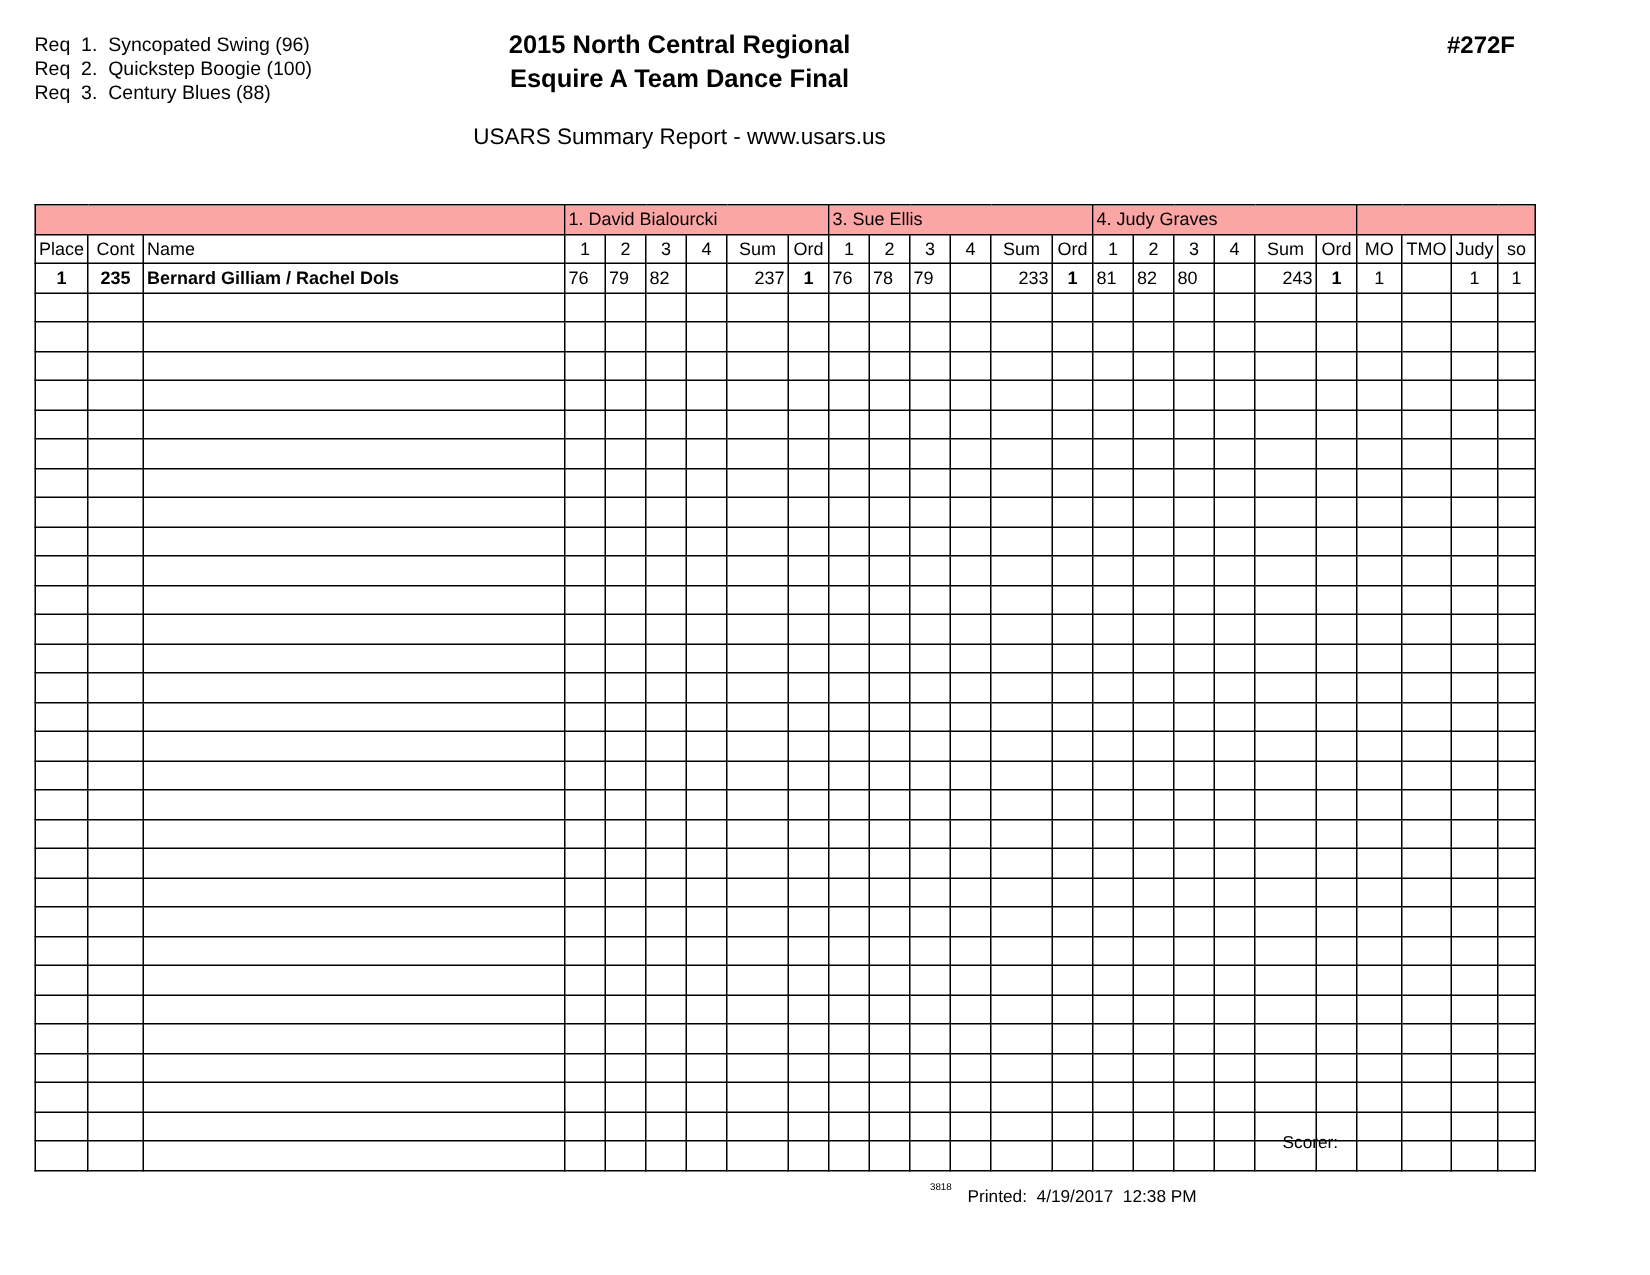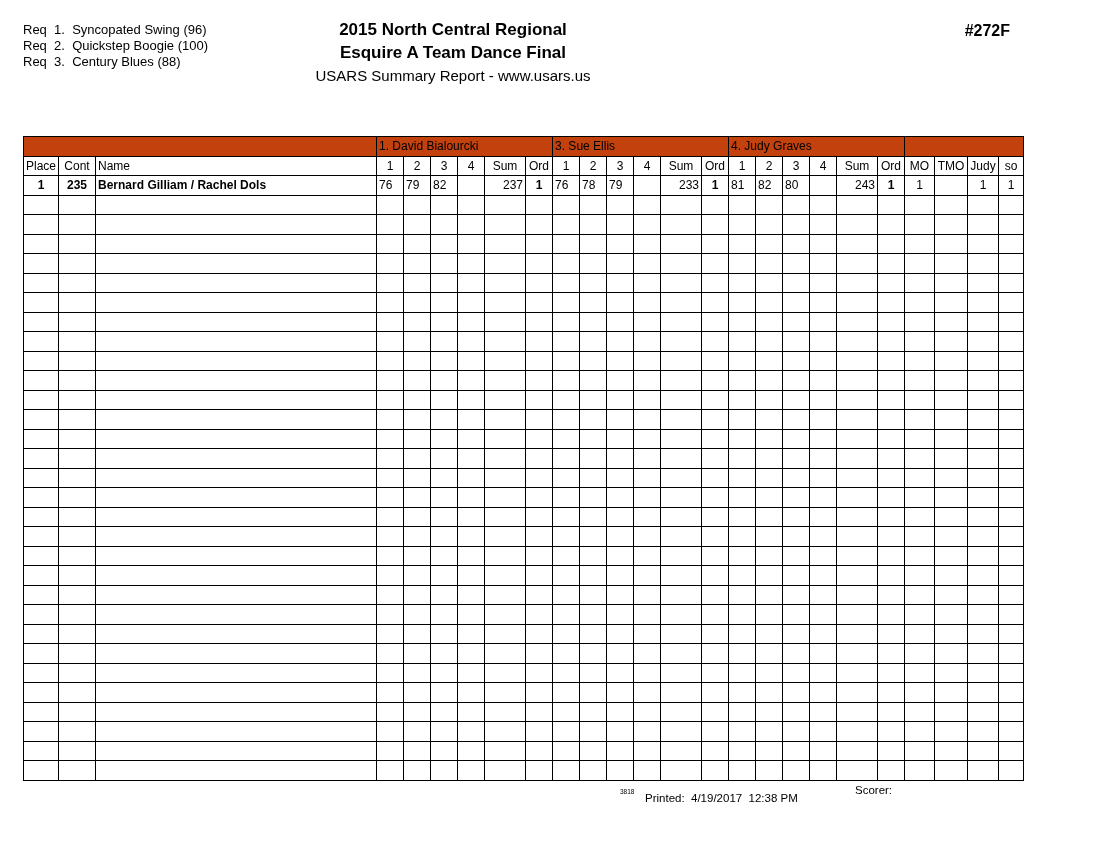--- a/index.html
+++ b/index.html
@@ -12,52 +12,52 @@
   .page { position:absolute; left:0; top:0; width:1100px; height:850px; background:#fff; }
 
   .reqs { position:absolute; left:23px; top:22px; font-size:13px; line-height:16px; }
   .reqs div { white-space:pre; }
 
   .titleblock { position:absolute; left:0; top:20px; width:906px; text-align:center; }
   .titleblock div { white-space:pre; }
   .title  { font-size:17px; font-weight:bold; }
   .subtitle { font-size:14px; margin-top:4px; }
   .event  { font-size:17px; font-weight:bold; margin-top:3px; }
-  .report { font-size:15px; margin-top:4px; }
+  .report { font-size:15px; margin-top:20px; }
 
   .docnum { position:absolute; right:90px; top:22px; font-size:16px; font-weight:bold; }
 
   table#score-table {
     position:absolute; left:23px; top:136px;
     border-collapse:collapse; table-layout:fixed;
   }
   #score-table td {
     border:1px solid #000; height:19.5px; font-size:12px;
     padding:0 2px; overflow:hidden; white-space:nowrap; vertical-align:middle;
   }
-  tr.judge-row td { border:none; height:22px; background:#c2410c; }
+  tr.judge-row td { border:none; height:22px; background:#fca5a5; }
   tr.judge-row td.judgebox {
     border:1px solid #000; font-size:11.5px; text-align:left; padding-left:5px;
   }
   tr.head-row td { font-size:11.5px; height:19px; text-align:center; }
   tr.head-row td.c-name { text-align:left; padding-left:5px; }
 
   td.c-place, td.c-cont, td.c-ord, td.c-tail { text-align:center; }
   td.c-name  { text-align:left; padding-left:5px; }
   td.c-score { text-align:left; padding-left:3px; }
   td.c-sum   { text-align:right; padding-right:3px; }
   td.tL { border-left:3px solid #000; }
   td.tR { border-right:3px solid #000; }
 
   tr.data-row td.f.c-place, tr.data-row td.f.c-cont,
   tr.data-row td.f.c-name,  tr.data-row td.f.c-ord { font-weight:bold; }
 
   .footer-code    { position:absolute; left:620px; top:788px; font-size:6.5px; white-space:pre; }
   .footer-printed { position:absolute; left:645px; top:792px; font-size:11.5px; white-space:pre; }
-  .footer-scorer  { position:absolute; left:855px; top:784px; font-size:11.5px; white-space:pre; }
+  .footer-scorer  { position:absolute; left:855px; top:756px; font-size:11.5px; white-space:pre; }
 </style>
 </head>
 <body>
 
 <div class="page">
 
   <div class="reqs">
     <div>Req  1.  Syncopated Swing (96)</div>
     <div>Req  2.  Quickstep Boogie (100)</div>
     <div>Req  3.  Century Blues (88)</div>

